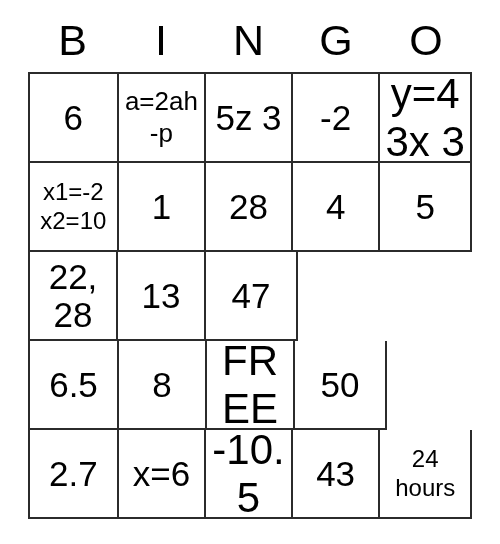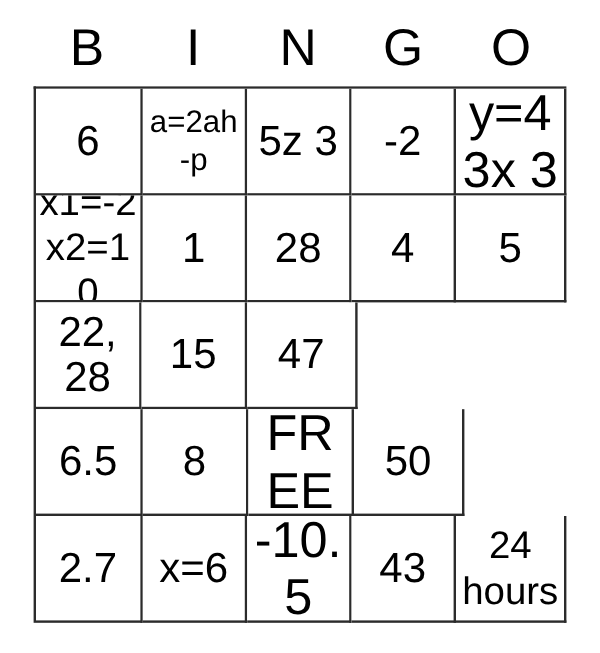--- a/index.html
+++ b/index.html
@@ -71,21 +71,21 @@
   .cell-text {
     display: block;
     width: 100%;
     font-size: 35px;
     line-height: 1.08;
     word-break: break-word;
     white-space: normal;
   }
   
   .cell-text.size-sm  { font-size: 26px; line-height: 1.22; }
-  .cell-text.size-md  { font-size: 32px; line-height: 1.18; }
+  .cell-text.size-md  { font-size: 24px; line-height: 1.18; }
   .cell-text.size-lg  { font-size: 42px; line-height: 1.12; }
 </style>
 </head>
 <body>
 
 <div id="bingo-card">
 
   <div class="header-row">
     <div class="header-cell col-0">B</div>
     <div class="header-cell col-1">I</div>
@@ -130,21 +130,21 @@
       <div class="cell col-4">
           <span class="cell-text">5</span>
         </div>
     </div>
 
     <div class="grid-row">
       <div class="cell col-1">
           <span class="cell-text">22, 28</span>
         </div>
       <div class="cell col-3">
-          <span class="cell-text">15</span>
+          <span class="cell-text">13</span>
         </div>
       <div class="cell col-4">
           <span class="cell-text">47</span>
         </div>
     </div>
 
     <div class="grid-row">
       <div class="cell col-0">
           <span class="cell-text">6.5</span>
         </div>

